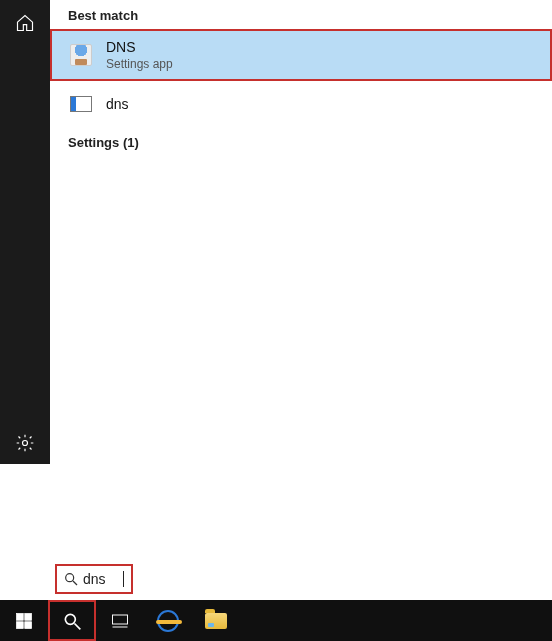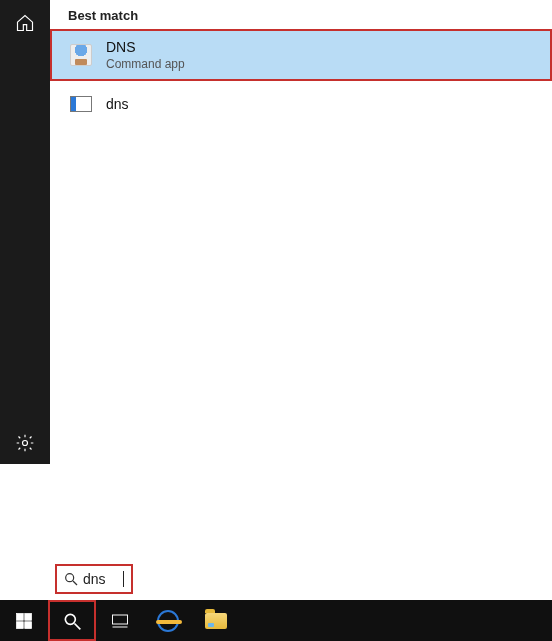--- a/index.html
+++ b/index.html
@@ -223,32 +223,33 @@
 
   <div class="results">
     <div class="section-header">Best match</div>
 
     <div class="result-item selected highlight-red">
       <div class="icon-slot">
         <div class="dns-icon"></div>
       </div>
       <div>
         <div class="title-line">DNS</div>
-        <div class="sub-line">Command app</div>
+        <div class="sub-line">Settings app</div>
       </div>
     </div>
 
 
     <div class="result-item">
       <div class="icon-slot">
         <div class="cmd-icon"></div>
       </div>
       <div class="plain-title">dns</div>
     </div>
 
+    <div class="section-header">Settings (1)</div>
   </div>
 </div>
 
 <div class="search-row">
   <div class="search-icon-sm">
     <svg viewBox="0 0 24 24" width="16" height="16">
         <circle cx="10" cy="10" r="6"></circle>
         <line x1="15" y1="15" x2="21" y2="21"></line>
       </svg>
   </div>

